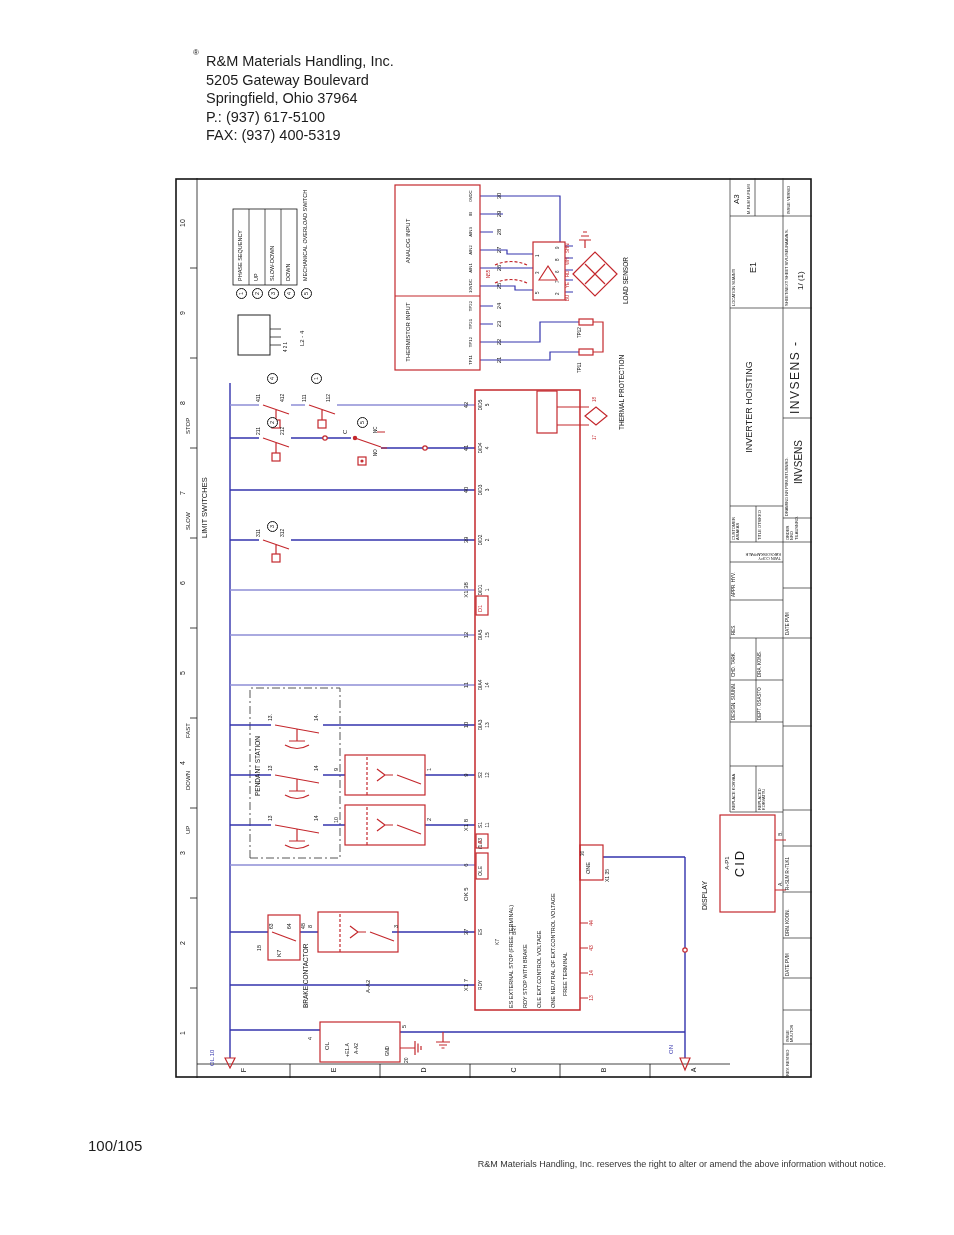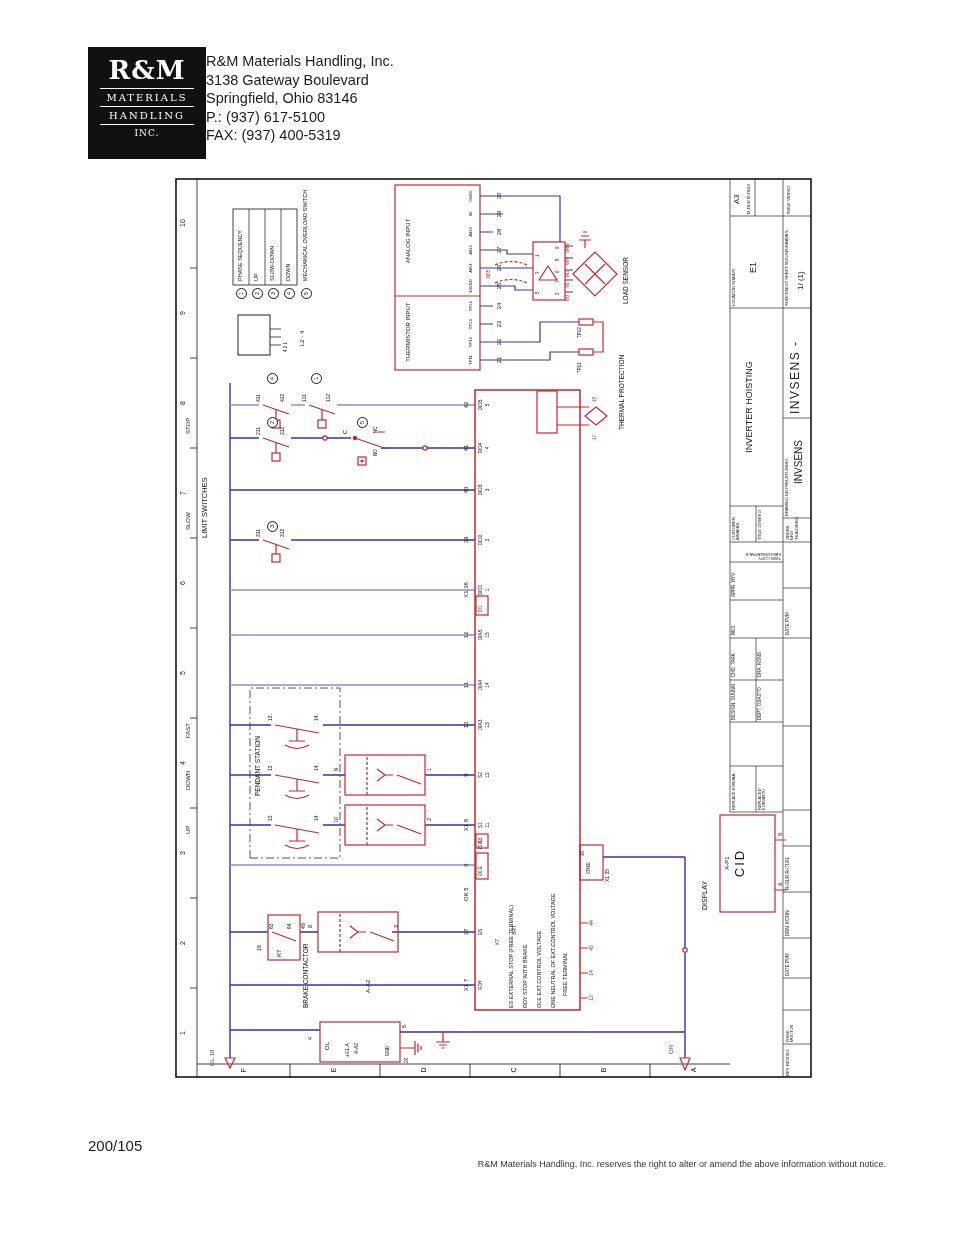--- a/index.html
+++ b/index.html
@@ -29,34 +29,25 @@
   .tb.wrap{white-space:normal;}
   .vert{writing-mode:vertical-rl;transform:rotate(180deg);}
   .pageno{position:absolute;left:88px;top:1137px;font-size:15px;color:#1c1c1c;}
   .disclaimer{position:absolute;left:420px;top:1159px;width:466px;font-size:9px;text-align:right;color:#333;}
 </style>
 </head>
 <body>
 
 <div class="page">
 
-  <div class="logo">
-    <div class="rm">R&amp;M</div>
-    <div class="rule"></div>
-    <div class="sm">MATERIALS</div>
-    <div class="rule"></div>
-    <div class="sm">HANDLING</div>
-    <div class="rule"></div>
-    <div class="inc">INC.</div>
-  </div>
   <div class="regmark">®</div>
   <div class="addr">
     <div>R&amp;M Materials Handling, Inc.</div>
-    <div>3138 Gateway Boulevard</div>
-    <div>Springfield, Ohio 83146</div>
+    <div>5205 Gateway Boulevard</div>
+    <div>Springfield, Ohio 37964</div>
     <div>P.: (937) 617-5100</div>
     <div>FAX: (937) 400-5319</div>
   </div>
 
   <div class="frame-wrap">
     <div id="canvas">
 
       <svg width="900" height="637" viewBox="0 0 900 637">
 
         <g>
@@ -371,16 +362,16 @@
       <div class="tb vert" style="left:518px;top:558px;height:48px;">TWIN COPY KAKSOISKAPPALE</div>
       <div class="tb" style="left:443px;top:611px;font-size:4.5px;">DATE PVM</div>
       <div class="tb" style="left:188px;top:611px;font-size:4.5px;">R+SLM R+TLK1</div>
       <div class="tb" style="left:142px;top:611px;font-size:4.5px;">DRN. KOON.</div>
       <div class="tb" style="left:102px;top:611px;font-size:4.5px;">DATE PVM</div>
       <div class="tb wrap" style="left:36px;top:611px;width:30px;">ISSUE MUUTOS</div>
       <div class="tb wrap" style="left:2px;top:611px;width:30px;">REV. REVISIO</div>
     </div>
   </div>
 
-  <div class="pageno">200/105</div>
+  <div class="pageno">100/105</div>
   <div class="disclaimer">R&amp;M Materials Handling, Inc. reserves the right to alter or amend the above information without notice.</div>
 
 </div>
 
 </body></html>

